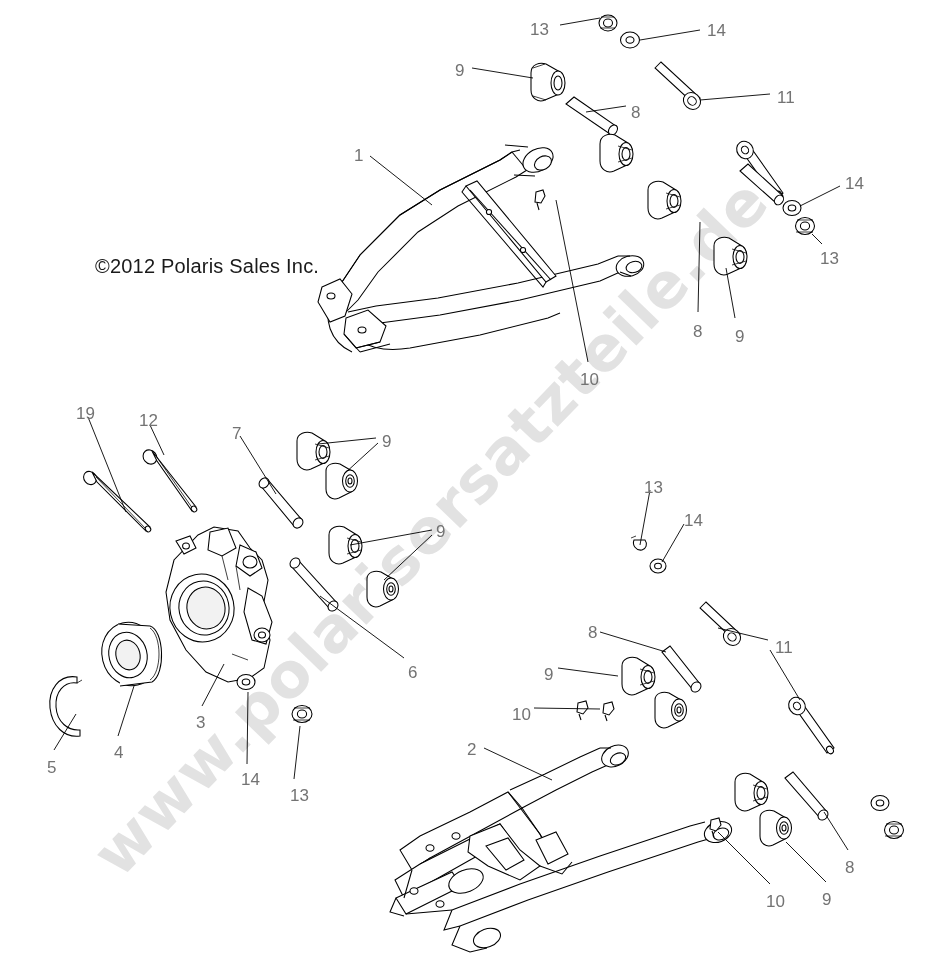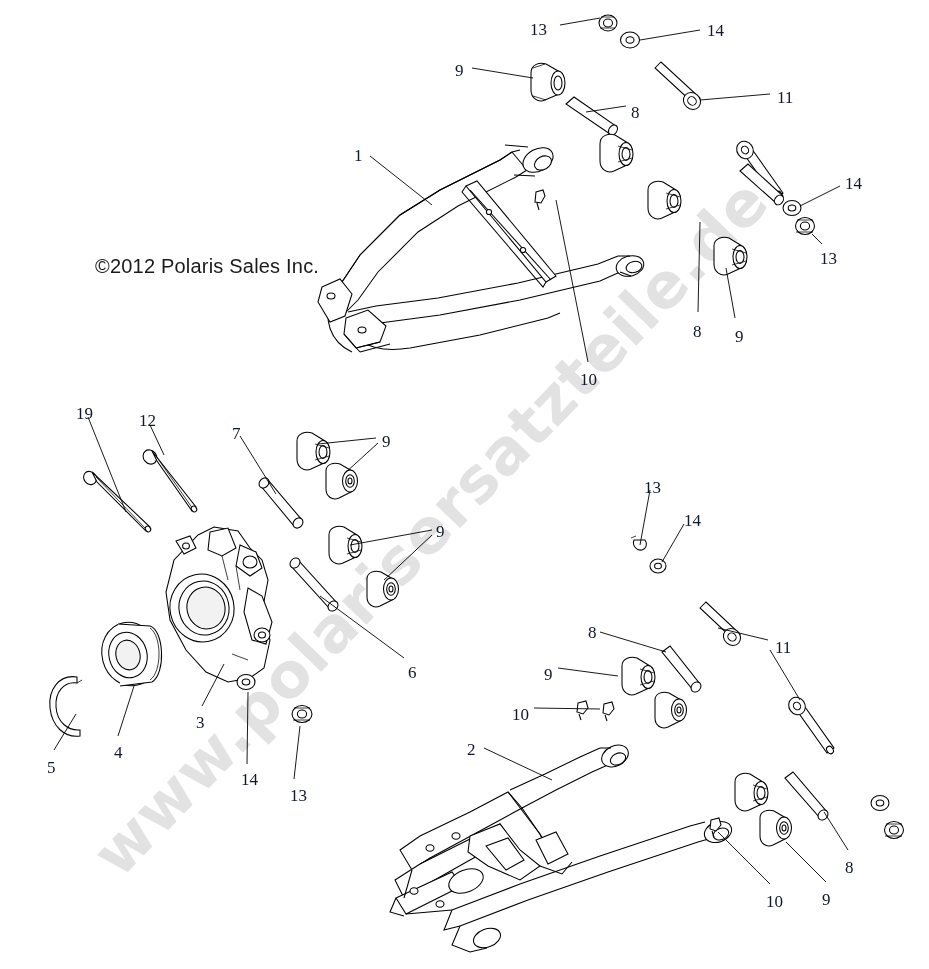--- a/index.html
+++ b/index.html
@@ -37,23 +37,23 @@
     left: 95px;
     top: 255px;
     font-family: "Liberation Sans", sans-serif;
     font-size: 20px;
     color: #1a1a1a;
     white-space: nowrap;
     letter-spacing: 0.2px;
   }
   .callout {
     position: absolute;
-    font-family: Liberation Serif, serif;
+    font-family: Liberation Sans, sans-serif;
     font-size: 17px;
-    color: #0f172a;
+    color: #737373;
     white-space: nowrap;
     line-height: 1;
   }
   .part-line { stroke: #000; stroke-width: 1.05; fill: none; }
   .lead { stroke: #000; stroke-width: 0.9; fill: none; }
   .thin { stroke: #000; stroke-width: 0.75; fill: none; }
   .wht { fill: #ffffff; }
   .shade { fill: #f2f2f2; }
 </style>
 </head>

